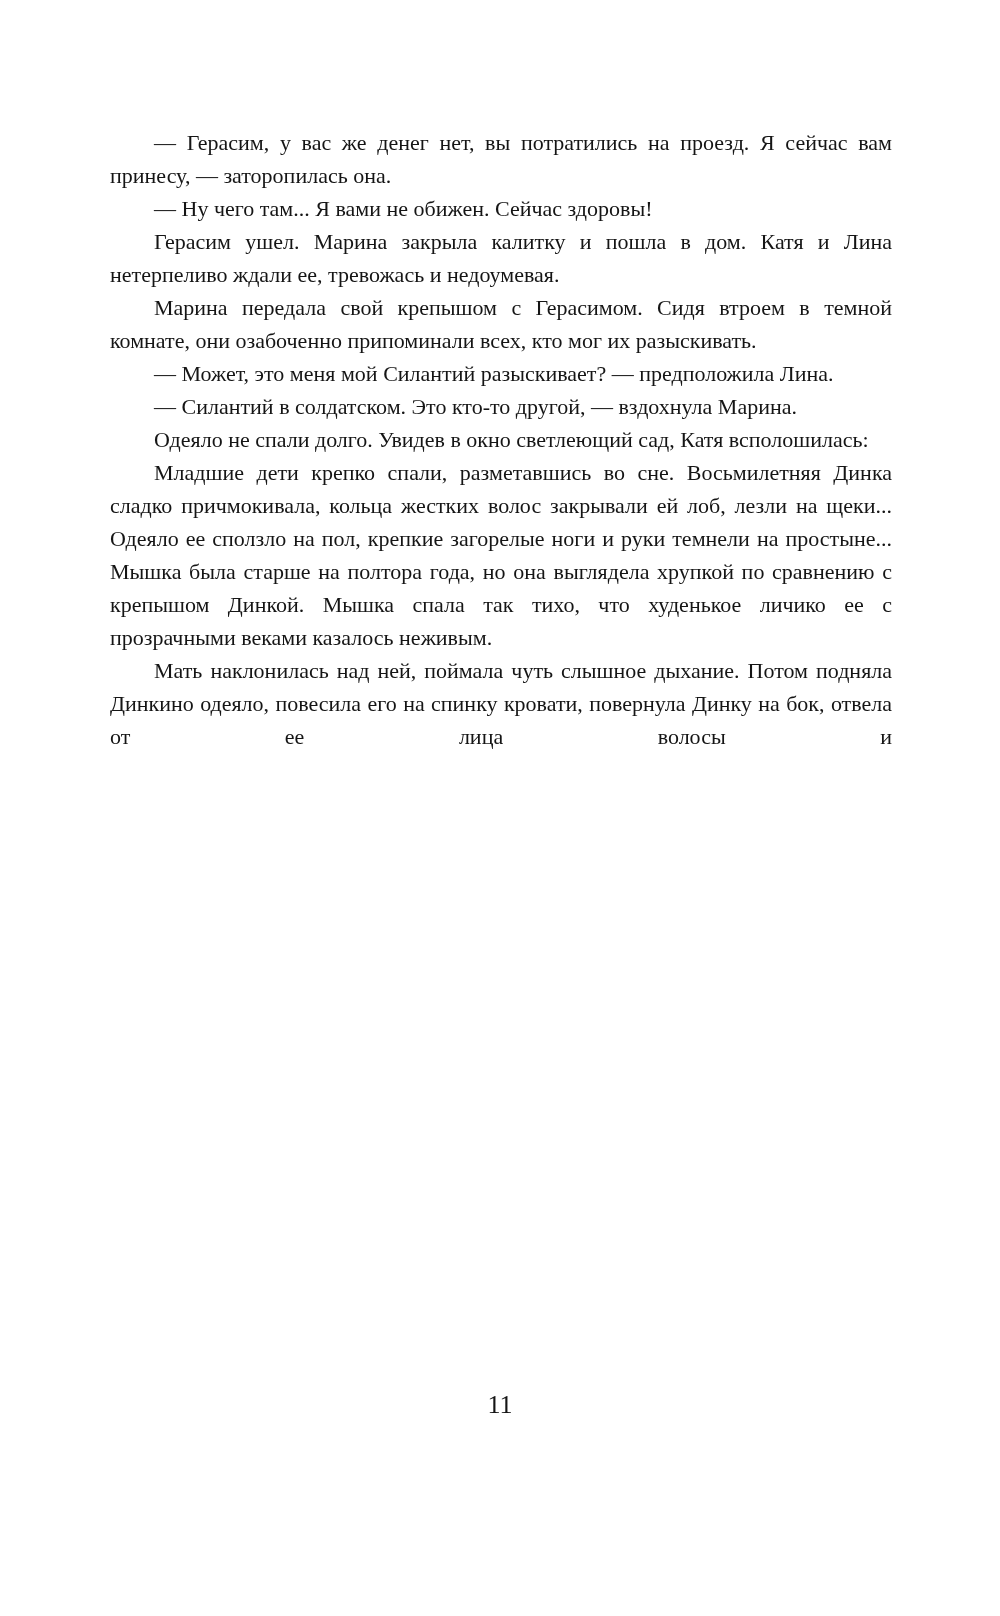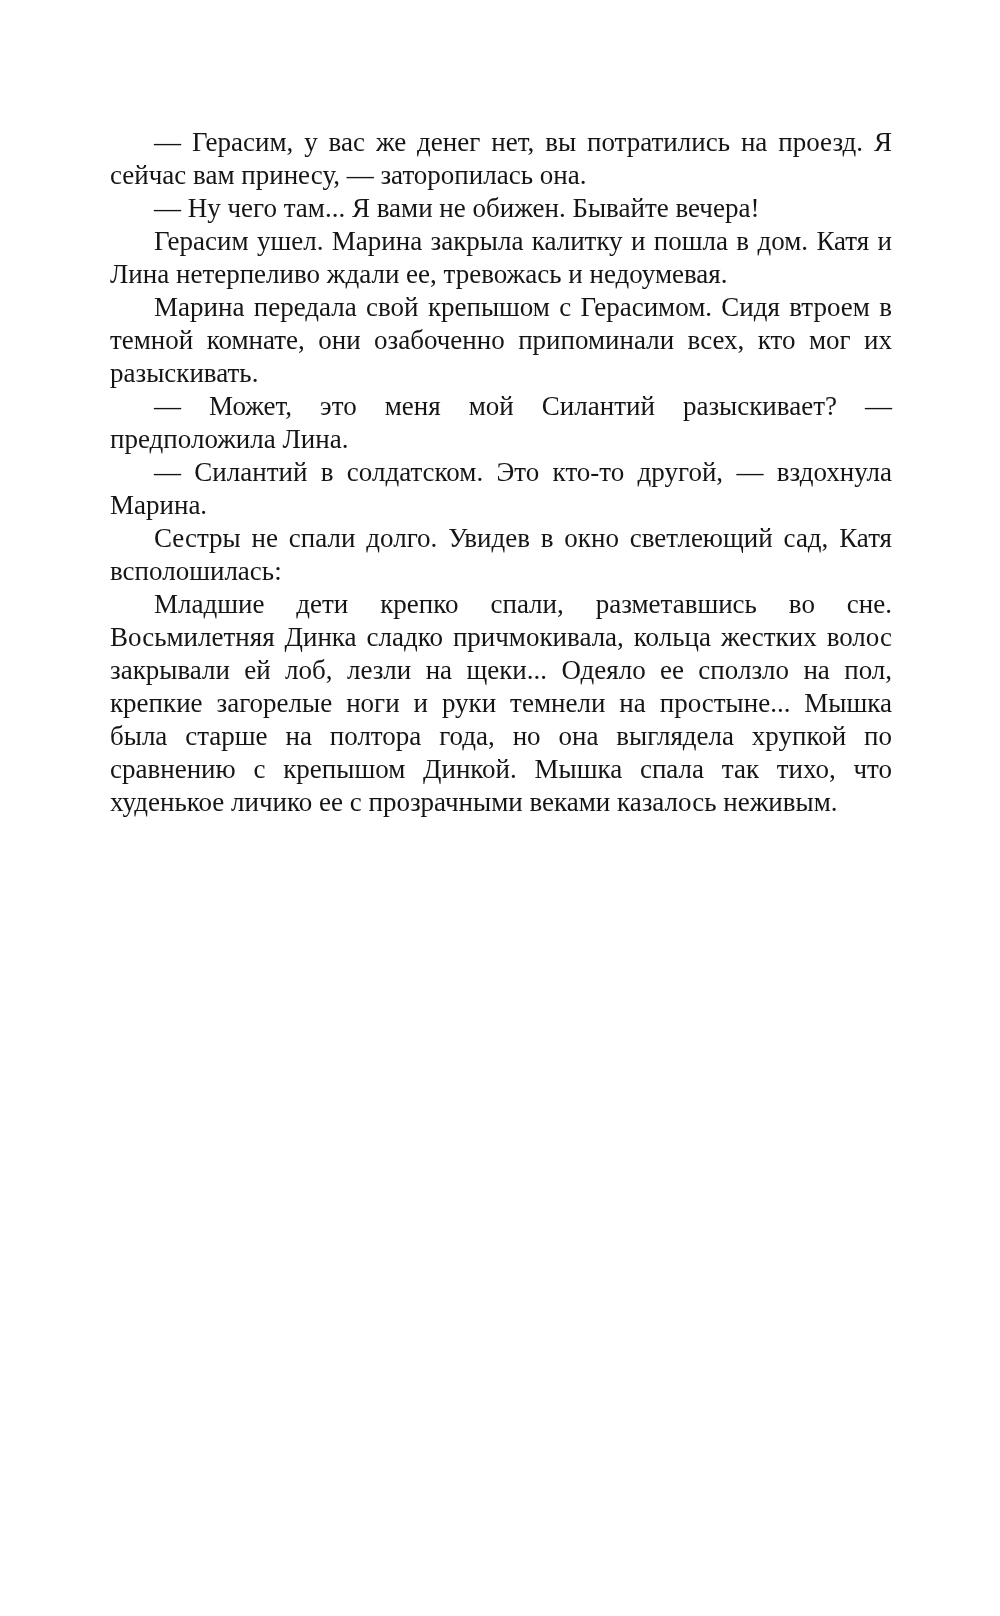--- a/index.html
+++ b/index.html
@@ -14,21 +14,21 @@
       background: #ffffff;
       color: #151515;
       font-family: "Liberation Serif", "DejaVu Serif", serif;
       overflow: hidden;
     }
     .text-block {
       position: absolute;
       left: 110px;
       top: 126px;
       width: 782px;
-      font-size: 27px;
+      font-size: 22px;
       line-height: 33px;
       text-align: justify;
       hyphens: auto;
       -webkit-hyphens: auto;
     }
     .text-block p {
       margin: 0;
       padding: 0;
       text-indent: 44px;
     }
@@ -46,21 +46,23 @@
       line-height: 30px;
       color: #151515;
     }
   </style>
 </head>
 <body>
 
 <div class="book-page">
   <div class="text-block">
     <p>— Герасим, у вас же денег нет, вы потратились на проезд. Я сейчас вам принесу, — заторопилась она.</p>
-    <p>— Ну чего там... Я вами не обижен. Бывайте вечера!</p>
+    <p>— Ну чего там... Я вами не обижен. Сейчас здоровы!</p>
     <p>Герасим ушел. Марина закрыла калитку и пошла в дом. Катя и Лина нетерпеливо ждали ее, тревожась и недоумевая.</p>
     <p>Марина передала свой крепышом с Герасимом. Сидя втроем в темной комнате, они озабоченно припоминали всех, кто мог их разыскивать.</p>
     <p>— Может, это меня мой Силантий разыскивает? — предположила Лина.</p>
     <p>— Силантий в солдатском. Это кто-то другой, — вздохнула Марина.</p>
-    <p>Сестры не спали долго. Увидев в окно светлеющий сад, Катя всполошилась:</p>
+    <p>Одеяло не спали долго. Увидев в окно светлеющий сад, Катя всполошилась:</p>
     <p>Младшие дети крепко спали, разметавшись во сне. Восьмилетняя Динка сладко причмокивала, кольца жестких волос закрывали ей лоб, лезли на щеки... Одеяло ее сползло на пол, крепкие загорелые ноги и руки темнели на простыне... Мышка была старше на полтора года, но она выглядела хрупкой по сравнению с крепышом Динкой. Мышка спала так тихо, что худенькое личико ее с прозрачными веками казалось неживым.</p>
+    <p class="continues">Мать наклонилась над ней, поймала чуть слышное дыхание. Потом подняла Динкино одеяло, повесила его на спинку кровати, повернула Динку на бок, отвела от ее лица волосы и</p>
   </div>
+  <div class="page-number">11</div>
 </div>
 
 </body></html>

